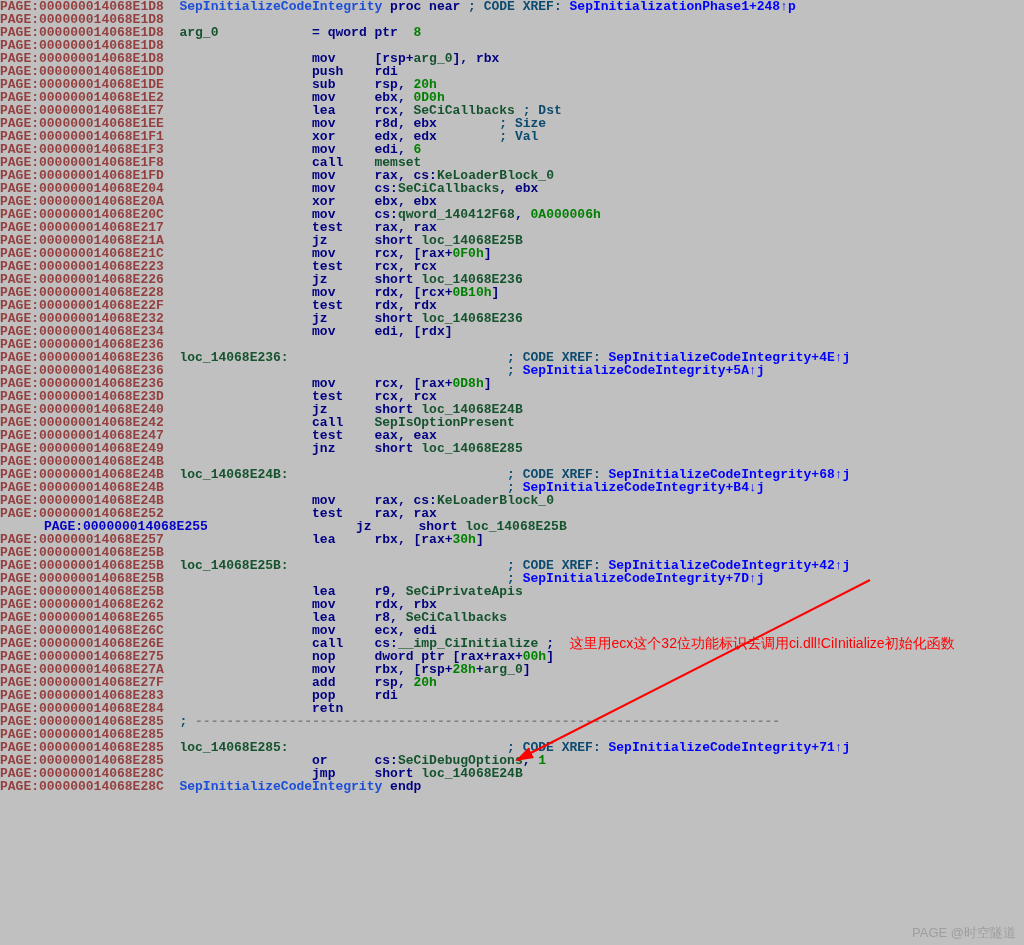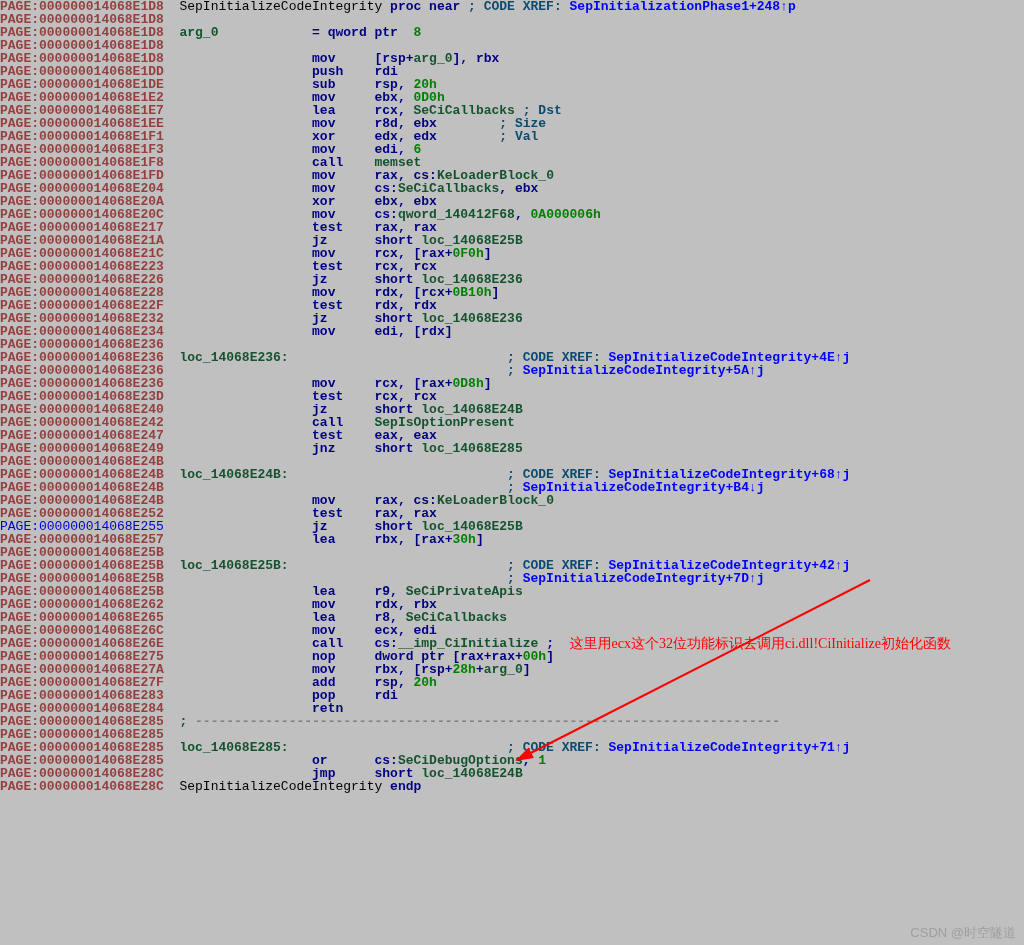--- a/index.html
+++ b/index.html
@@ -17,41 +17,41 @@
     position: relative;
     width: 937px;
     height: 945px;
     white-space: pre;
   }
   .line {
     display: flex;
     height: 13px;
   }
   .addr { color: #954040; font-weight: bold; }
-  .addr-blue { color: #0000c8; font-weight: normal; }
+  .addr-blue { color: #0000c8; font-weight: bold; margin-left: 44px; }
   .op { color: #000080; font-weight: bold; }
-  .sym-blue { color: #000000; font-weight: normal; }
+  .sym-blue { color: #1d4ed8; font-weight: bold; }
   .sym-cyan { color: #14532d; font-weight: bold; }
   .num { color: #008000; font-weight: bold; }
   .cmt { color: #0c4a6e; font-weight: bold; }
   .xref-blue { color: #0000ff; font-weight: bold; }
   .dash { color: #808080; font-weight: bold; }
-  .anno { color: #ff0000; font-weight: normal; font-family: Liberation Serif, serif; font-size: 14px; }
+  .anno { color: #ff0000; font-weight: normal; font-family: Liberation Sans, sans-serif; font-size: 14px; }
   .watermark { position: absolute; right: 8px; bottom: 6px; color: #9e9e9e; font-family: "Microsoft YaHei", sans-serif; font-size: 13px; }
   .arrow-svg {
     position: absolute;
     top: 0; left: 0;
     pointer-events: none;
   }
 </style>
 </head>
 <body>
 
 <div class="code-area" id="area"><div class="line"><span class="addr">PAGE:000000014068E1D8</span><span>  </span><span class="sym-blue">SepInitializeCodeIntegrity</span><span class="op"> proc near</span><span> </span><span class="cmt">; CODE XREF: </span><span class="xref-blue">SepInitializationPhase1+248↑p</span></div><div class="line"><span class="addr">PAGE:000000014068E1D8</span><span>  </span></div><div class="line"><span class="addr">PAGE:000000014068E1D8</span><span>  </span><span class="sym-cyan">arg_0</span><span>            </span><span class="op">= qword ptr  </span><span class="num">8</span></div><div class="line"><span class="addr">PAGE:000000014068E1D8</span><span>  </span></div><div class="line"><span class="addr">PAGE:000000014068E1D8</span><span>  </span><span>                 </span><span class="op">mov</span><span>     </span><span class="op">[</span><span class="op">rsp</span><span class="op">+</span><span class="sym-cyan">arg_0</span><span class="op">], </span><span class="op">rbx</span></div><div class="line"><span class="addr">PAGE:000000014068E1DD</span><span>  </span><span>                 </span><span class="op">push</span><span>    </span><span class="op">rdi</span></div><div class="line"><span class="addr">PAGE:000000014068E1DE</span><span>  </span><span>                 </span><span class="op">sub</span><span>     </span><span class="op">rsp</span><span class="op">, </span><span class="num">20h</span></div><div class="line"><span class="addr">PAGE:000000014068E1E2</span><span>  </span><span>                 </span><span class="op">mov</span><span>     </span><span class="op">ebx</span><span class="op">, </span><span class="num">0D0h</span></div><div class="line"><span class="addr">PAGE:000000014068E1E7</span><span>  </span><span>                 </span><span class="op">lea</span><span>     </span><span class="op">rcx</span><span class="op">, </span><span class="sym-cyan">SeCiCallbacks</span><span class="cmt"> ; Dst</span></div><div class="line"><span class="addr">PAGE:000000014068E1EE</span><span>  </span><span>                 </span><span class="op">mov</span><span>     </span><span class="op">r8d</span><span class="op">, </span><span class="op">ebx</span><span class="op">        </span><span class="cmt">; Size</span></div><div class="line"><span class="addr">PAGE:000000014068E1F1</span><span>  </span><span>                 </span><span class="op">xor</span><span>     </span><span class="op">edx</span><span class="op">, </span><span class="op">edx</span><span class="op">        </span><span class="cmt">; Val</span></div><div class="line"><span class="addr">PAGE:000000014068E1F3</span><span>  </span><span>                 </span><span class="op">mov</span><span>     </span><span class="op">edi</span><span class="op">, </span><span class="num">6</span></div><div class="line"><span class="addr">PAGE:000000014068E1F8</span><span>  </span><span>                 </span><span class="op">call</span><span>    </span><span class="sym-cyan">memset</span></div><div class="line"><span class="addr">PAGE:000000014068E1FD</span><span>  </span><span>                 </span><span class="op">mov</span><span>     </span><span class="op">rax</span><span class="op">, </span><span class="op">cs</span><span class="op">:</span><span class="sym-cyan">KeLoaderBlock_0</span></div><div class="line"><span class="addr">PAGE:000000014068E204</span><span>  </span><span>                 </span><span class="op">mov</span><span>     </span><span class="op">cs</span><span class="op">:</span><span class="sym-cyan">SeCiCallbacks</span><span class="op">, </span><span class="op">ebx</span></div><div class="line"><span class="addr">PAGE:000000014068E20A</span><span>  </span><span>                 </span><span class="op">xor</span><span>     </span><span class="op">ebx</span><span class="op">, </span><span class="op">ebx</span></div><div class="line"><span class="addr">PAGE:000000014068E20C</span><span>  </span><span>                 </span><span class="op">mov</span><span>     </span><span class="op">cs</span><span class="op">:</span><span class="sym-cyan">qword_140412F68</span><span class="op">, </span><span class="num">0A000006h</span></div><div class="line"><span class="addr">PAGE:000000014068E217</span><span>  </span><span>                 </span><span class="op">test</span><span>    </span><span class="op">rax</span><span class="op">, </span><span class="op">rax</span></div><div class="line"><span class="addr">PAGE:000000014068E21A</span><span>  </span><span>                 </span><span class="op">jz</span><span>      </span><span class="op">short </span><span class="sym-cyan">loc_14068E25B</span></div><div class="line"><span class="addr">PAGE:000000014068E21C</span><span>  </span><span>                 </span><span class="op">mov</span><span>     </span><span class="op">rcx</span><span class="op">, [</span><span class="op">rax</span><span class="op">+</span><span class="num">0F0h</span><span class="op">]</span></div><div class="line"><span class="addr">PAGE:000000014068E223</span><span>  </span><span>                 </span><span class="op">test</span><span>    </span><span class="op">rcx</span><span class="op">, </span><span class="op">rcx</span></div><div class="line"><span class="addr">PAGE:000000014068E226</span><span>  </span><span>                 </span><span class="op">jz</span><span>      </span><span class="op">short </span><span class="sym-cyan">loc_14068E236</span></div><div class="line"><span class="addr">PAGE:000000014068E228</span><span>  </span><span>                 </span><span class="op">mov</span><span>     </span><span class="op">rdx</span><span class="op">, [</span><span class="op">rcx</span><span class="op">+</span><span class="num">0B10h</span><span class="op">]</span></div><div class="line"><span class="addr">PAGE:000000014068E22F</span><span>  </span><span>                 </span><span class="op">test</span><span>    </span><span class="op">rdx</span><span class="op">, </span><span class="op">rdx</span></div><div class="line"><span class="addr">PAGE:000000014068E232</span><span>  </span><span>                 </span><span class="op">jz</span><span>      </span><span class="op">short </span><span class="sym-cyan">loc_14068E236</span></div><div class="line"><span class="addr">PAGE:000000014068E234</span><span>  </span><span>                 </span><span class="op">mov</span><span>     </span><span class="op">edi</span><span class="op">, [</span><span class="op">rdx</span><span class="op">]</span></div><div class="line"><span class="addr">PAGE:000000014068E236</span><span>  </span></div><div class="line"><span class="addr">PAGE:000000014068E236</span><span>  </span><span class="sym-cyan">loc_14068E236:</span><span>                            </span><span class="cmt">; CODE XREF: </span><span class="xref-blue">SepInitializeCodeIntegrity+4E↑j</span></div><div class="line"><span class="addr">PAGE:000000014068E236</span><span>  </span><span>                                          </span><span class="cmt">; </span><span class="xref-blue">SepInitializeCodeIntegrity+5A↑j</span></div><div class="line"><span class="addr">PAGE:000000014068E236</span><span>  </span><span>                 </span><span class="op">mov</span><span>     </span><span class="op">rcx</span><span class="op">, [</span><span class="op">rax</span><span class="op">+</span><span class="num">0D8h</span><span class="op">]</span></div><div class="line"><span class="addr">PAGE:000000014068E23D</span><span>  </span><span>                 </span><span class="op">test</span><span>    </span><span class="op">rcx</span><span class="op">, </span><span class="op">rcx</span></div><div class="line"><span class="addr">PAGE:000000014068E240</span><span>  </span><span>                 </span><span class="op">jz</span><span>      </span><span class="op">short </span><span class="sym-cyan">loc_14068E24B</span></div><div class="line"><span class="addr">PAGE:000000014068E242</span><span>  </span><span>                 </span><span class="op">call</span><span>    </span><span class="sym-cyan">SepIsOptionPresent</span></div><div class="line"><span class="addr">PAGE:000000014068E247</span><span>  </span><span>                 </span><span class="op">test</span><span>    </span><span class="op">eax</span><span class="op">, </span><span class="op">eax</span></div><div class="line"><span class="addr">PAGE:000000014068E249</span><span>  </span><span>                 </span><span class="op">jnz</span><span>     </span><span class="op">short </span><span class="sym-cyan">loc_14068E285</span></div><div class="line"><span class="addr">PAGE:000000014068E24B</span><span>  </span></div><div class="line"><span class="addr">PAGE:000000014068E24B</span><span>  </span><span class="sym-cyan">loc_14068E24B:</span><span>                            </span><span class="cmt">; CODE XREF: </span><span class="xref-blue">SepInitializeCodeIntegrity+68↑j</span></div><div class="line"><span class="addr">PAGE:000000014068E24B</span><span>  </span><span>                                          </span><span class="cmt">; </span><span class="xref-blue">SepInitializeCodeIntegrity+B4↓j</span></div><div class="line"><span class="addr">PAGE:000000014068E24B</span><span>  </span><span>                 </span><span class="op">mov</span><span>     </span><span class="op">rax</span><span class="op">, </span><span class="op">cs</span><span class="op">:</span><span class="sym-cyan">KeLoaderBlock_0</span></div><div class="line"><span class="addr">PAGE:000000014068E252</span><span>  </span><span>                 </span><span class="op">test</span><span>    </span><span class="op">rax</span><span class="op">, </span><span class="op">rax</span></div><div class="line"><span class="addr-blue">PAGE:000000014068E255</span><span>  </span><span>                 </span><span class="op">jz</span><span>      </span><span class="op">short </span><span class="sym-cyan">loc_14068E25B</span></div><div class="line"><span class="addr">PAGE:000000014068E257</span><span>  </span><span>                 </span><span class="op">lea</span><span>     </span><span class="op">rbx</span><span class="op">, [</span><span class="op">rax</span><span class="op">+</span><span class="num">30h</span><span class="op">]</span></div><div class="line"><span class="addr">PAGE:000000014068E25B</span><span>  </span></div><div class="line"><span class="addr">PAGE:000000014068E25B</span><span>  </span><span class="sym-cyan">loc_14068E25B:</span><span>                            </span><span class="cmt">; CODE XREF: </span><span class="xref-blue">SepInitializeCodeIntegrity+42↑j</span></div><div class="line"><span class="addr">PAGE:000000014068E25B</span><span>  </span><span>                                          </span><span class="cmt">; </span><span class="xref-blue">SepInitializeCodeIntegrity+7D↑j</span></div><div class="line"><span class="addr">PAGE:000000014068E25B</span><span>  </span><span>                 </span><span class="op">lea</span><span>     </span><span class="op">r9</span><span class="op">, </span><span class="sym-cyan">SeCiPrivateApis</span></div><div class="line"><span class="addr">PAGE:000000014068E262</span><span>  </span><span>                 </span><span class="op">mov</span><span>     </span><span class="op">rdx</span><span class="op">, </span><span class="op">rbx</span></div><div class="line"><span class="addr">PAGE:000000014068E265</span><span>  </span><span>                 </span><span class="op">lea</span><span>     </span><span class="op">r8</span><span class="op">, </span><span class="sym-cyan">SeCiCallbacks</span></div><div class="line"><span class="addr">PAGE:000000014068E26C</span><span>  </span><span>                 </span><span class="op">mov</span><span>     </span><span class="op">ecx</span><span class="op">, </span><span class="op">edi</span></div><div class="line"><span class="addr">PAGE:000000014068E26E</span><span>  </span><span>                 </span><span class="op">call</span><span>    </span><span class="op">cs</span><span class="op">:</span><span class="sym-cyan">__imp_CiInitialize</span><span class="op"> ;  </span><span class="anno">这里用ecx这个32位功能标识去调用ci.dll!CiInitialize初始化函数</span></div><div class="line"><span class="addr">PAGE:000000014068E275</span><span>  </span><span>                 </span><span class="op">nop</span><span>     </span><span class="op">dword ptr [</span><span class="op">rax</span><span class="op">+</span><span class="op">rax</span><span class="op">+</span><span class="num">00h</span><span class="op">]</span></div><div class="line"><span class="addr">PAGE:000000014068E27A</span><span>  </span><span>                 </span><span class="op">mov</span><span>     </span><span class="op">rbx</span><span class="op">, [</span><span class="op">rsp</span><span class="op">+</span><span class="num">28h</span><span class="op">+</span><span class="sym-cyan">arg_0</span><span class="op">]</span></div><div class="line"><span class="addr">PAGE:000000014068E27F</span><span>  </span><span>                 </span><span class="op">add</span><span>     </span><span class="op">rsp</span><span class="op">, </span><span class="num">20h</span></div><div class="line"><span class="addr">PAGE:000000014068E283</span><span>  </span><span>                 </span><span class="op">pop</span><span>     </span><span class="op">rdi</span></div><div class="line"><span class="addr">PAGE:000000014068E284</span><span>  </span><span>                 </span><span class="op">retn</span></div><div class="line"><span class="addr">PAGE:000000014068E285</span><span>  </span><span class="cmt">; </span><span class="dash">---------------------------------------------------------------------------</span></div><div class="line"><span class="addr">PAGE:000000014068E285</span><span>  </span></div><div class="line"><span class="addr">PAGE:000000014068E285</span><span>  </span><span class="sym-cyan">loc_14068E285:</span><span>                            </span><span class="cmt">; CODE XREF: </span><span class="xref-blue">SepInitializeCodeIntegrity+71↑j</span></div><div class="line"><span class="addr">PAGE:000000014068E285</span><span>  </span><span>                 </span><span class="op">or</span><span>      </span><span class="op">cs</span><span class="op">:</span><span class="sym-cyan">SeCiDebugOptions</span><span class="op">, </span><span class="num">1</span></div><div class="line"><span class="addr">PAGE:000000014068E28C</span><span>  </span><span>                 </span><span class="op">jmp</span><span>     </span><span class="op">short </span><span class="sym-cyan">loc_14068E24B</span></div><div class="line"><span class="addr">PAGE:000000014068E28C</span><span>  </span><span class="sym-blue">SepInitializeCodeIntegrity</span><span class="op"> endp</span></div></div>
 <svg class="arrow-svg" width="1024" height="945">
   <defs>
     <marker id="ah" markerWidth="10" markerHeight="10" refX="8" refY="3" orient="auto">
       <path d="M0,0 L0,6 L9,3 z" fill="#ff0000"></path>
     </marker>
   </defs>
   <line id="arrow-line" stroke="#ff0000" stroke-width="2" marker-end="url(#ah)" x1="870" y1="580" x2="517" y2="760"></line>
 </svg>
-<div class="watermark">CSDN @时空隧道</div>
+<div class="watermark">PAGE @时空隧道</div>
 
 </body></html>

